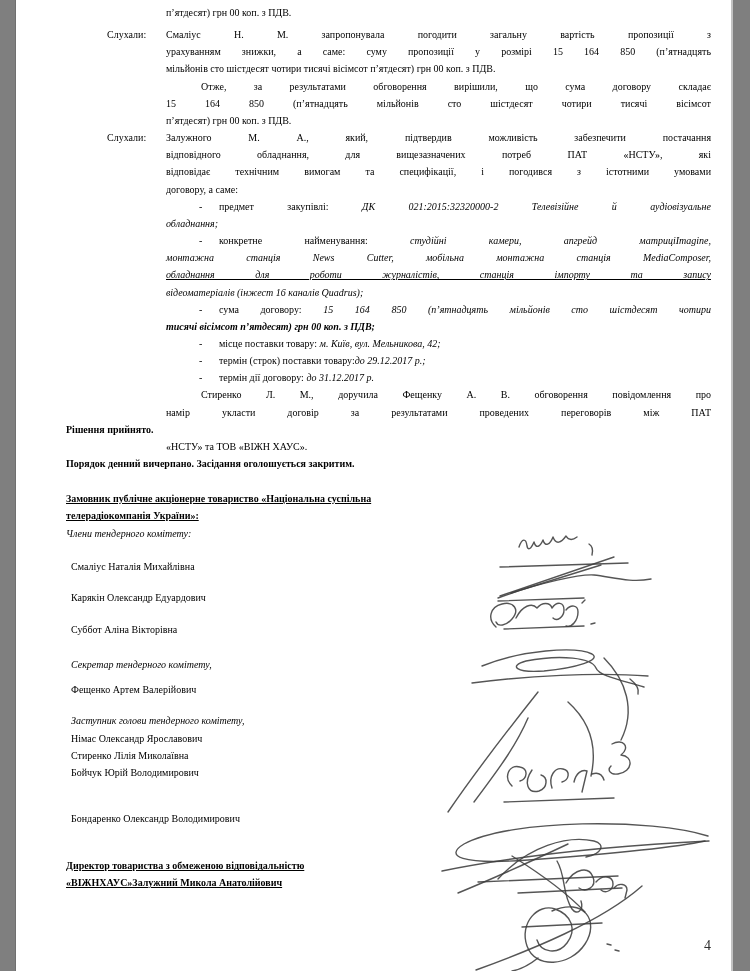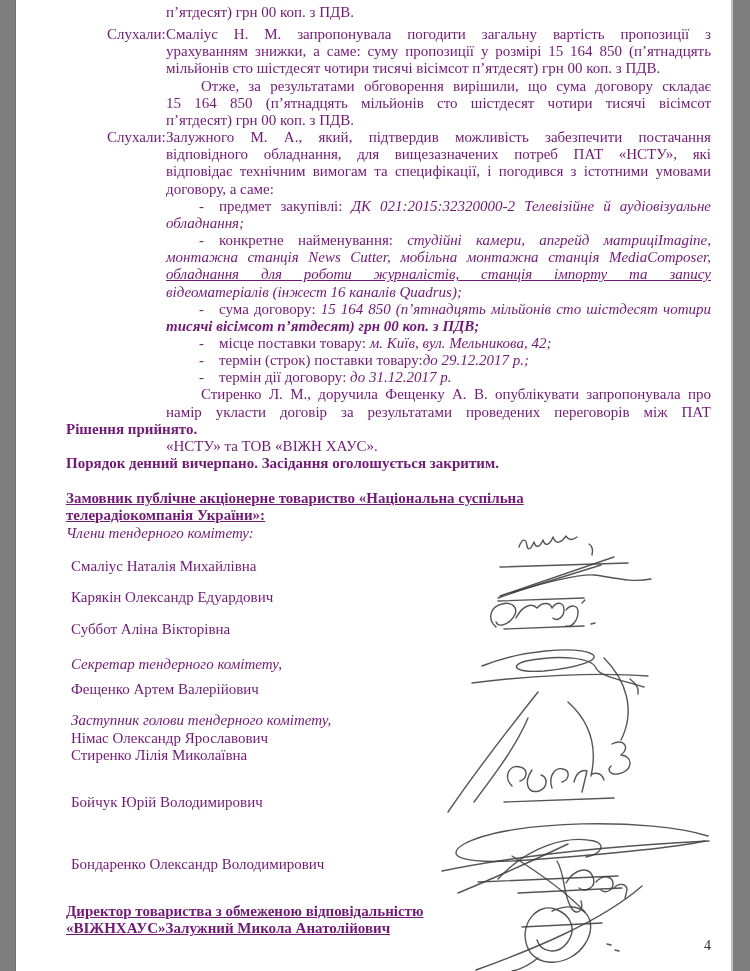--- a/index.html
+++ b/index.html
@@ -10,21 +10,21 @@
   }
   .paper{
     position:absolute;left:15px;top:0;width:718px;height:971px;
     background:#ffffff;
     border-left:1px solid #6f6f6f;
     border-right:2px solid #c2c2c2;
     box-sizing:border-box;
   }
   .content{
     position:absolute;left:50px;top:4px;width:645px;
-    color:#701a75;font-size:15px;line-height:17.15px;
+    color:#000000;font-size:10px;line-height:17.15px;
   }
   .line{position:relative;text-align:justify;}
   .jl{text-align-last:justify;}
   .hang{position:absolute;top:0;}
   .lab{left:41px;}
   .dsh{left:133px;}
   .s-n{font-style:normal;}
   .s-i{font-style:italic;}
   .s-b{font-weight:bold;}
   .s-bu{font-weight:bold;text-decoration:underline;}
@@ -56,40 +56,40 @@
         <div class="line" style="padding-left: 100px;"><span class="s-i">обладнання;</span></div>
         <div class="line jl" style="padding-left: 153px;"><span class="hang dsh">-</span><span class="s-n">конкретне найменування: </span><span class="s-i">студійні камери, апгрейд матриціImagine,</span></div>
         <div class="line jl" style="padding-left: 100px;"><span class="s-i">монтажна станція News Cutter, мобільна монтажна станція MediaComposer,</span></div>
         <div class="line jl" style="padding-left: 100px; text-decoration: underline;"><span class="s-i">обладнання для роботи журналістів, станція імпорту та запису</span></div>
         <div class="line" style="padding-left: 100px;"><span class="s-i">відеоматеріалів (інжест 16 каналів Quadrus);</span></div>
         <div class="line jl" style="padding-left: 153px;"><span class="hang dsh">-</span><span class="s-n">сума договору: </span><span class="s-i">15 164 850 (п’ятнадцять мільйонів сто шістдесят чотири</span></div>
         <div class="line" style="padding-left: 100px; font-weight: bold;"><span class="s-i">тисячі вісімсот п’ятдесят) грн 00 коп. з ПДВ;</span></div>
         <div class="line" style="padding-left: 153px;"><span class="hang dsh">-</span><span class="s-n">місце поставки товару: </span><span class="s-i">м. Київ, вул. Мельникова, 42;</span></div>
         <div class="line" style="padding-left: 153px;"><span class="hang dsh">-</span><span class="s-n">термін (строк) поставки товару:</span><span class="s-i">до 29.12.2017 р.;</span></div>
         <div class="line" style="padding-left: 153px;"><span class="hang dsh">-</span><span class="s-n">термін дії договору: </span><span class="s-i">до 31.12.2017 р.</span></div>
-        <div class="line jl" style="padding-left: 135px;"><span class="s-n">Стиренко Л. М., доручила Фещенку А. В. опублікувати запропонувала про</span></div>
+        <div class="line jl" style="padding-left: 135px;"><span class="s-n">Стиренко Л. М., доручила Фещенку А. В. обговорення повідомлення про</span></div>
         <div class="line jl" style="padding-left: 100px;"><span class="s-n">намір укласти договір за результатами проведених переговорів між ПАТ</span></div>
         <div class="line" style="padding-left: 0px;"><span class="s-b">Рішення прийнято.</span></div>
         <div class="line" style="padding-left: 100px;"><span class="s-n">«НСТУ» та ТОВ «ВІЖН ХАУС».</span></div>
         <div class="line" style="padding-left: 0px;"><span class="s-b">Порядок денний вичерпано. Засідання оголошується закритим.</span></div>
       </div>
     <div>
         <div class="line" style="padding-left: 0px; margin-top: 18px;"><span class="s-bu">Замовник публічне акціонерне товариство «Національна суспільна</span></div>
         <div class="line" style="padding-left: 0px;"><span class="s-bu">телерадіокомпанія України»:</span></div>
         <div class="line" style="padding-left: 0px;"><span class="s-i">Члени тендерного комітету:</span></div>
         <div class="line" style="padding-left: 5px; margin-top: 16px;"><span class="s-n">Смаліус Наталія Михайлівна</span></div>
         <div class="line" style="padding-left: 5px; margin-top: 14px;"><span class="s-n">Карякін Олександр Едуардович</span></div>
         <div class="line" style="padding-left: 5px; margin-top: 15px;"><span class="s-n">Суббот Аліна Вікторівна</span></div>
         <div class="line" style="padding-left: 5px; margin-top: 18px;"><span class="s-i">Секретар тендерного комітету,</span></div>
         <div class="line" style="padding-left: 5px; margin-top: 8px;"><span class="s-n">Фещенко Артем Валерійович</span></div>
         <div class="line" style="padding-left: 5px; margin-top: 14px;"><span class="s-i">Заступник голови тендерного комітету,</span></div>
         <div class="line" style="padding-left: 5px;"><span class="s-n">Німас Олександр Ярославович</span></div>
         <div class="line" style="padding-left: 5px;"><span class="s-n">Стиренко Лілія Миколаївна</span></div>
-        <div class="line" style="padding-left: 5px; margin-top: 30px;"><span class="s-n">Бойчук Юрій Володимирович</span></div>
-        <div class="line" style="padding-left: 5px; margin-top: 45px;"><span class="s-n">Бондаренко Олександр Володимирович</span></div>
+        <div class="line" style="padding-left: 5px; "><span class="s-n">Бойчук Юрій Володимирович</span></div>
+        <div class="line" style="padding-left: 5px; margin-top: 29px;"><span class="s-n">Бондаренко Олександр Володимирович</span></div>
         <div class="line" style="padding-left: 0px; margin-top: 30px;"><span class="s-bu">Директор товариства з обмеженою відповідальністю</span></div>
         <div class="line" style="padding-left: 0px;"><span class="s-bu">«ВІЖНХАУС»Залужний Микола Анатолійович</span></div>
       </div>
   </div>
 
   <div class="pageno">4</div>
 
   <svg class="sig-overlay" width="310" height="441" viewBox="0 0 310 441" xmlns="http://www.w3.org/2000/svg">
     <g>
       <path d="M103,17 c3,-9 7,-9 8,-1 c1,5 4,3 7,-4 c2,7 6,5 9,-2 c2,7 7,5 10,-3 c3,8 8,6 13,-1 c3,5 7,4 11,1"></path>

